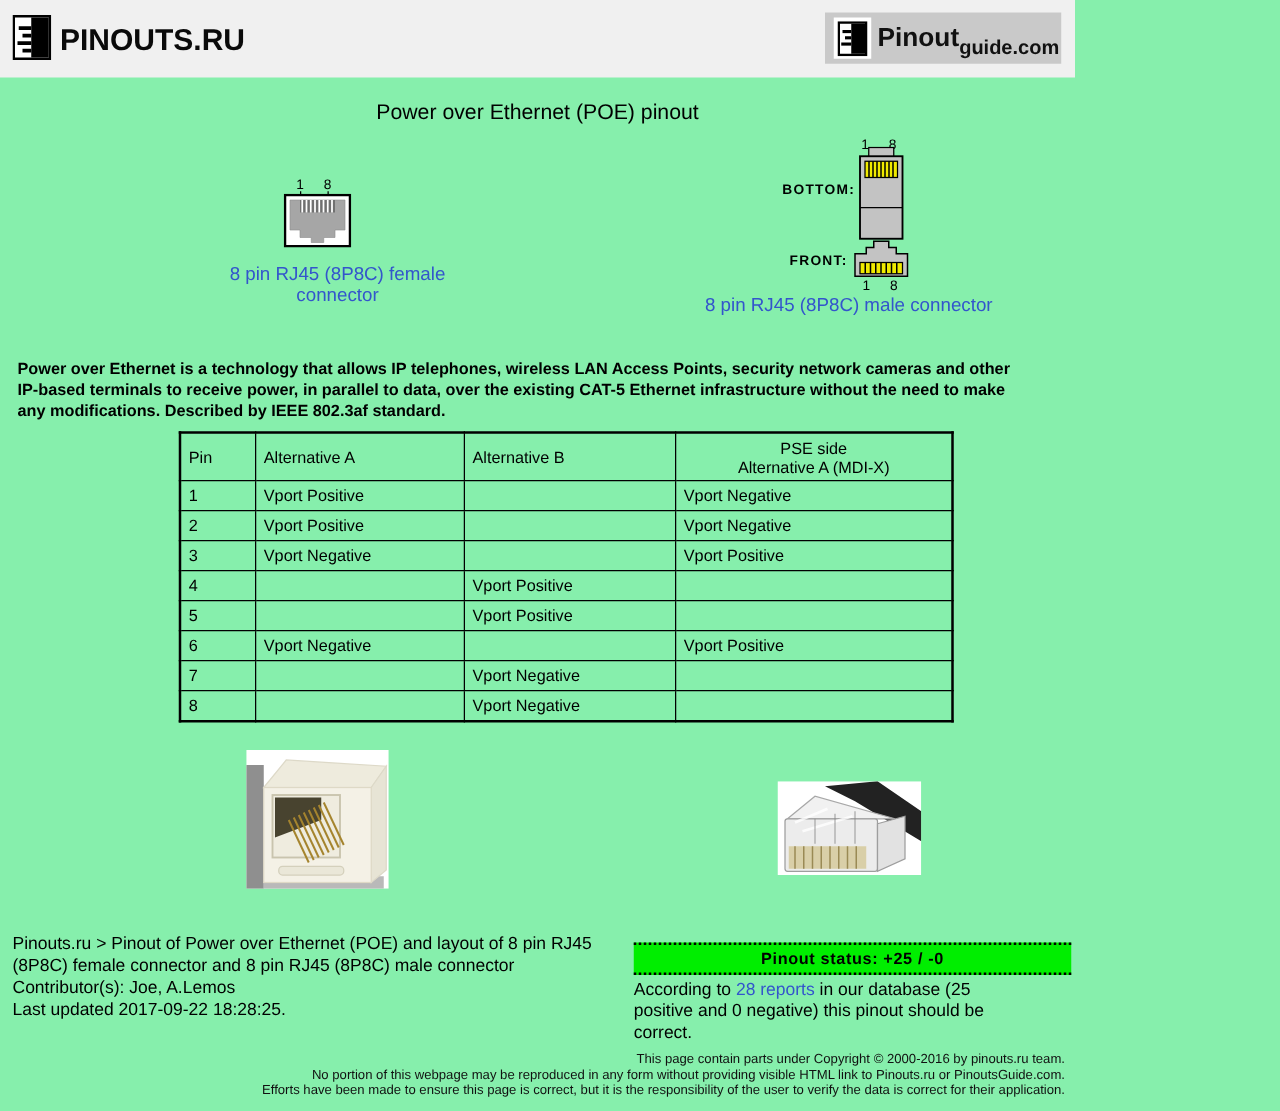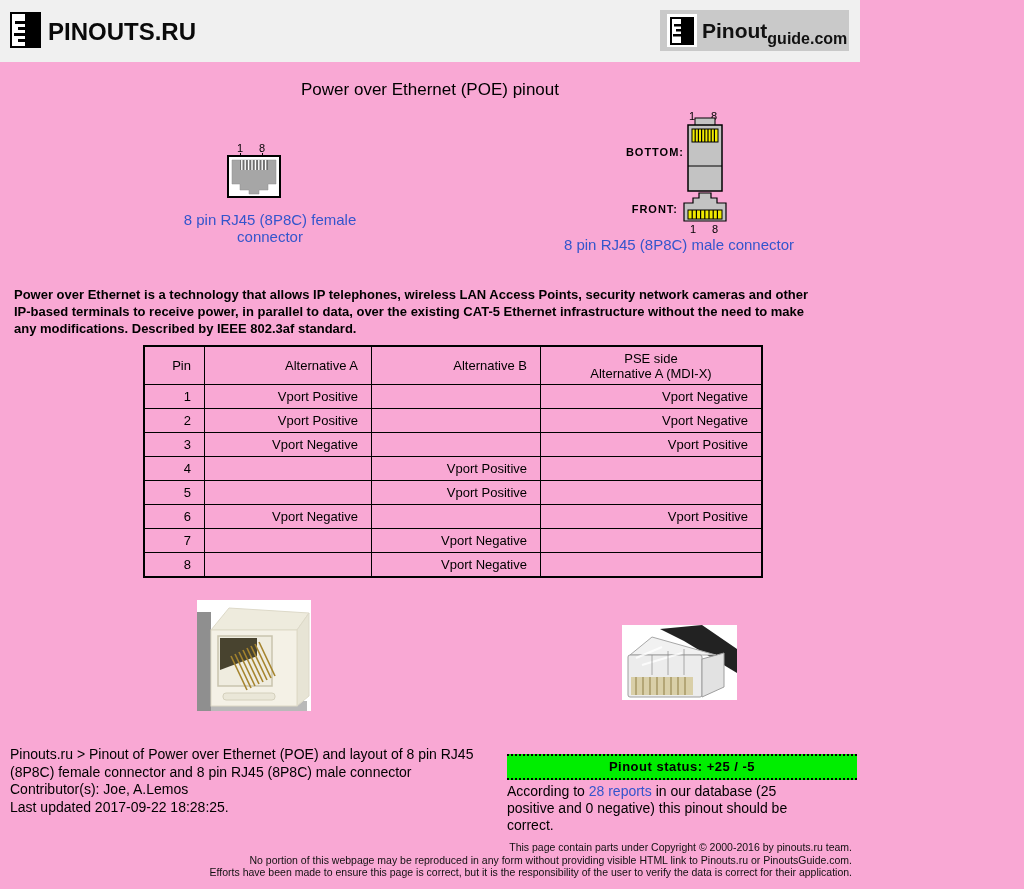--- a/index.html
+++ b/index.html
@@ -1,16 +1,16 @@
 <!DOCTYPE html>
 <html><head>
 <meta charset="utf-8">
 <style>
   html,body{margin:0;padding:0;background:#fff;}
-  #page{position:relative;width:1024px;height:889px;background:#f9a8d4;overflow:hidden;
+  #page{position:relative;width:1024px;height:889px;background:#86efac;overflow:hidden;
         font-family:"Liberation Sans",sans-serif;color:#000;}
   .abs{position:absolute;}
 
   
   #header{left:0;top:0;width:860px;height:62px;background:#f0f0f0;}
   #site-logo{left:10px;top:12px;display:flex;align-items:center;gap:7px;cursor:pointer;}
   #site-logo-text{font-size:24px;font-weight:bold;letter-spacing:0px;color:#0a0a0a;}
   #guide-box{left:660px;top:10px;width:189px;height:41px;background:#c9c9c9;display:flex;align-items:center;cursor:pointer;}
   #guide-icon-wrap{width:30px;height:33px;background:#fff;margin-left:7px;display:flex;align-items:center;justify-content:center;}
   #guide-text{margin-left:5px;font-weight:bold;color:#111;white-space:nowrap;}
@@ -25,21 +25,21 @@
   .tick{width:1px;height:4px;background:#000;}
   .conn-caption{font-size:15px;color:#3355cc;text-align:center;cursor:pointer;}
   .side-label{font-size:11px;letter-spacing:1px;text-align:right;font-weight:bold;}
 
   
   #description{left:14px;top:286px;width:800px;font-size:13px;font-weight:bold;line-height:17px;}
 
   
   #pin-table{left:143px;top:345px;}
   table{border-collapse:collapse;border:2px solid #000;font-size:13px;}
-  td,th{border:1px solid #000;padding:0 13px 0 6px;font-weight:normal;text-align:right;height:23px;}
+  td,th{border:1px solid #000;padding:0 13px 0 6px;font-weight:normal;text-align:left;height:23px;}
   th{height:37px;}
   .col-pin{width:40px;}
   .col-a{width:147px;}
   .col-b{width:149px;}
   .col-pse{width:212px;}
   th.pse{text-align:center;padding:0 4px;}
 
   
   #footer-left{left:10px;top:746px;width:480px;font-size:14px;line-height:17.5px;}
   #status-block{left:507px;top:754px;width:350px;}
@@ -277,21 +277,21 @@
     </svg>
   </div>
 
   <div id="footer-left" class="abs">
     <div>Pinouts.ru &gt; Pinout of Power over Ethernet (POE) and layout of 8 pin RJ45 (8P8C) female connector and 8 pin RJ45 (8P8C) male connector</div>
     <div>Contributor(s): Joe, A.Lemos</div>
     <div>Last updated 2017-09-22 18:28:25.</div>
   </div>
 
   <div id="status-block" class="abs">
-    <div id="status-bar">Pinout status: +25 / -5</div>
+    <div id="status-bar">Pinout status: +25 / -0</div>
     <div id="status-text"><span>According to </span><a class="link">28 reports</a><span> in our database (25 positive and 0 negative) this pinout should be correct.</span></div>
   </div>
 
   <div id="copyright" class="abs">
     <div>This page contain parts under Copyright © 2000-2016 by pinouts.ru team.</div>
     <div>No portion of this webpage may be reproduced in any form without providing visible HTML link to Pinouts.ru or PinoutsGuide.com.</div>
     <div>Efforts have been made to ensure this page is correct, but it is the responsibility of the user to verify the data is correct for their application.</div>
   </div>
 
 </div>

